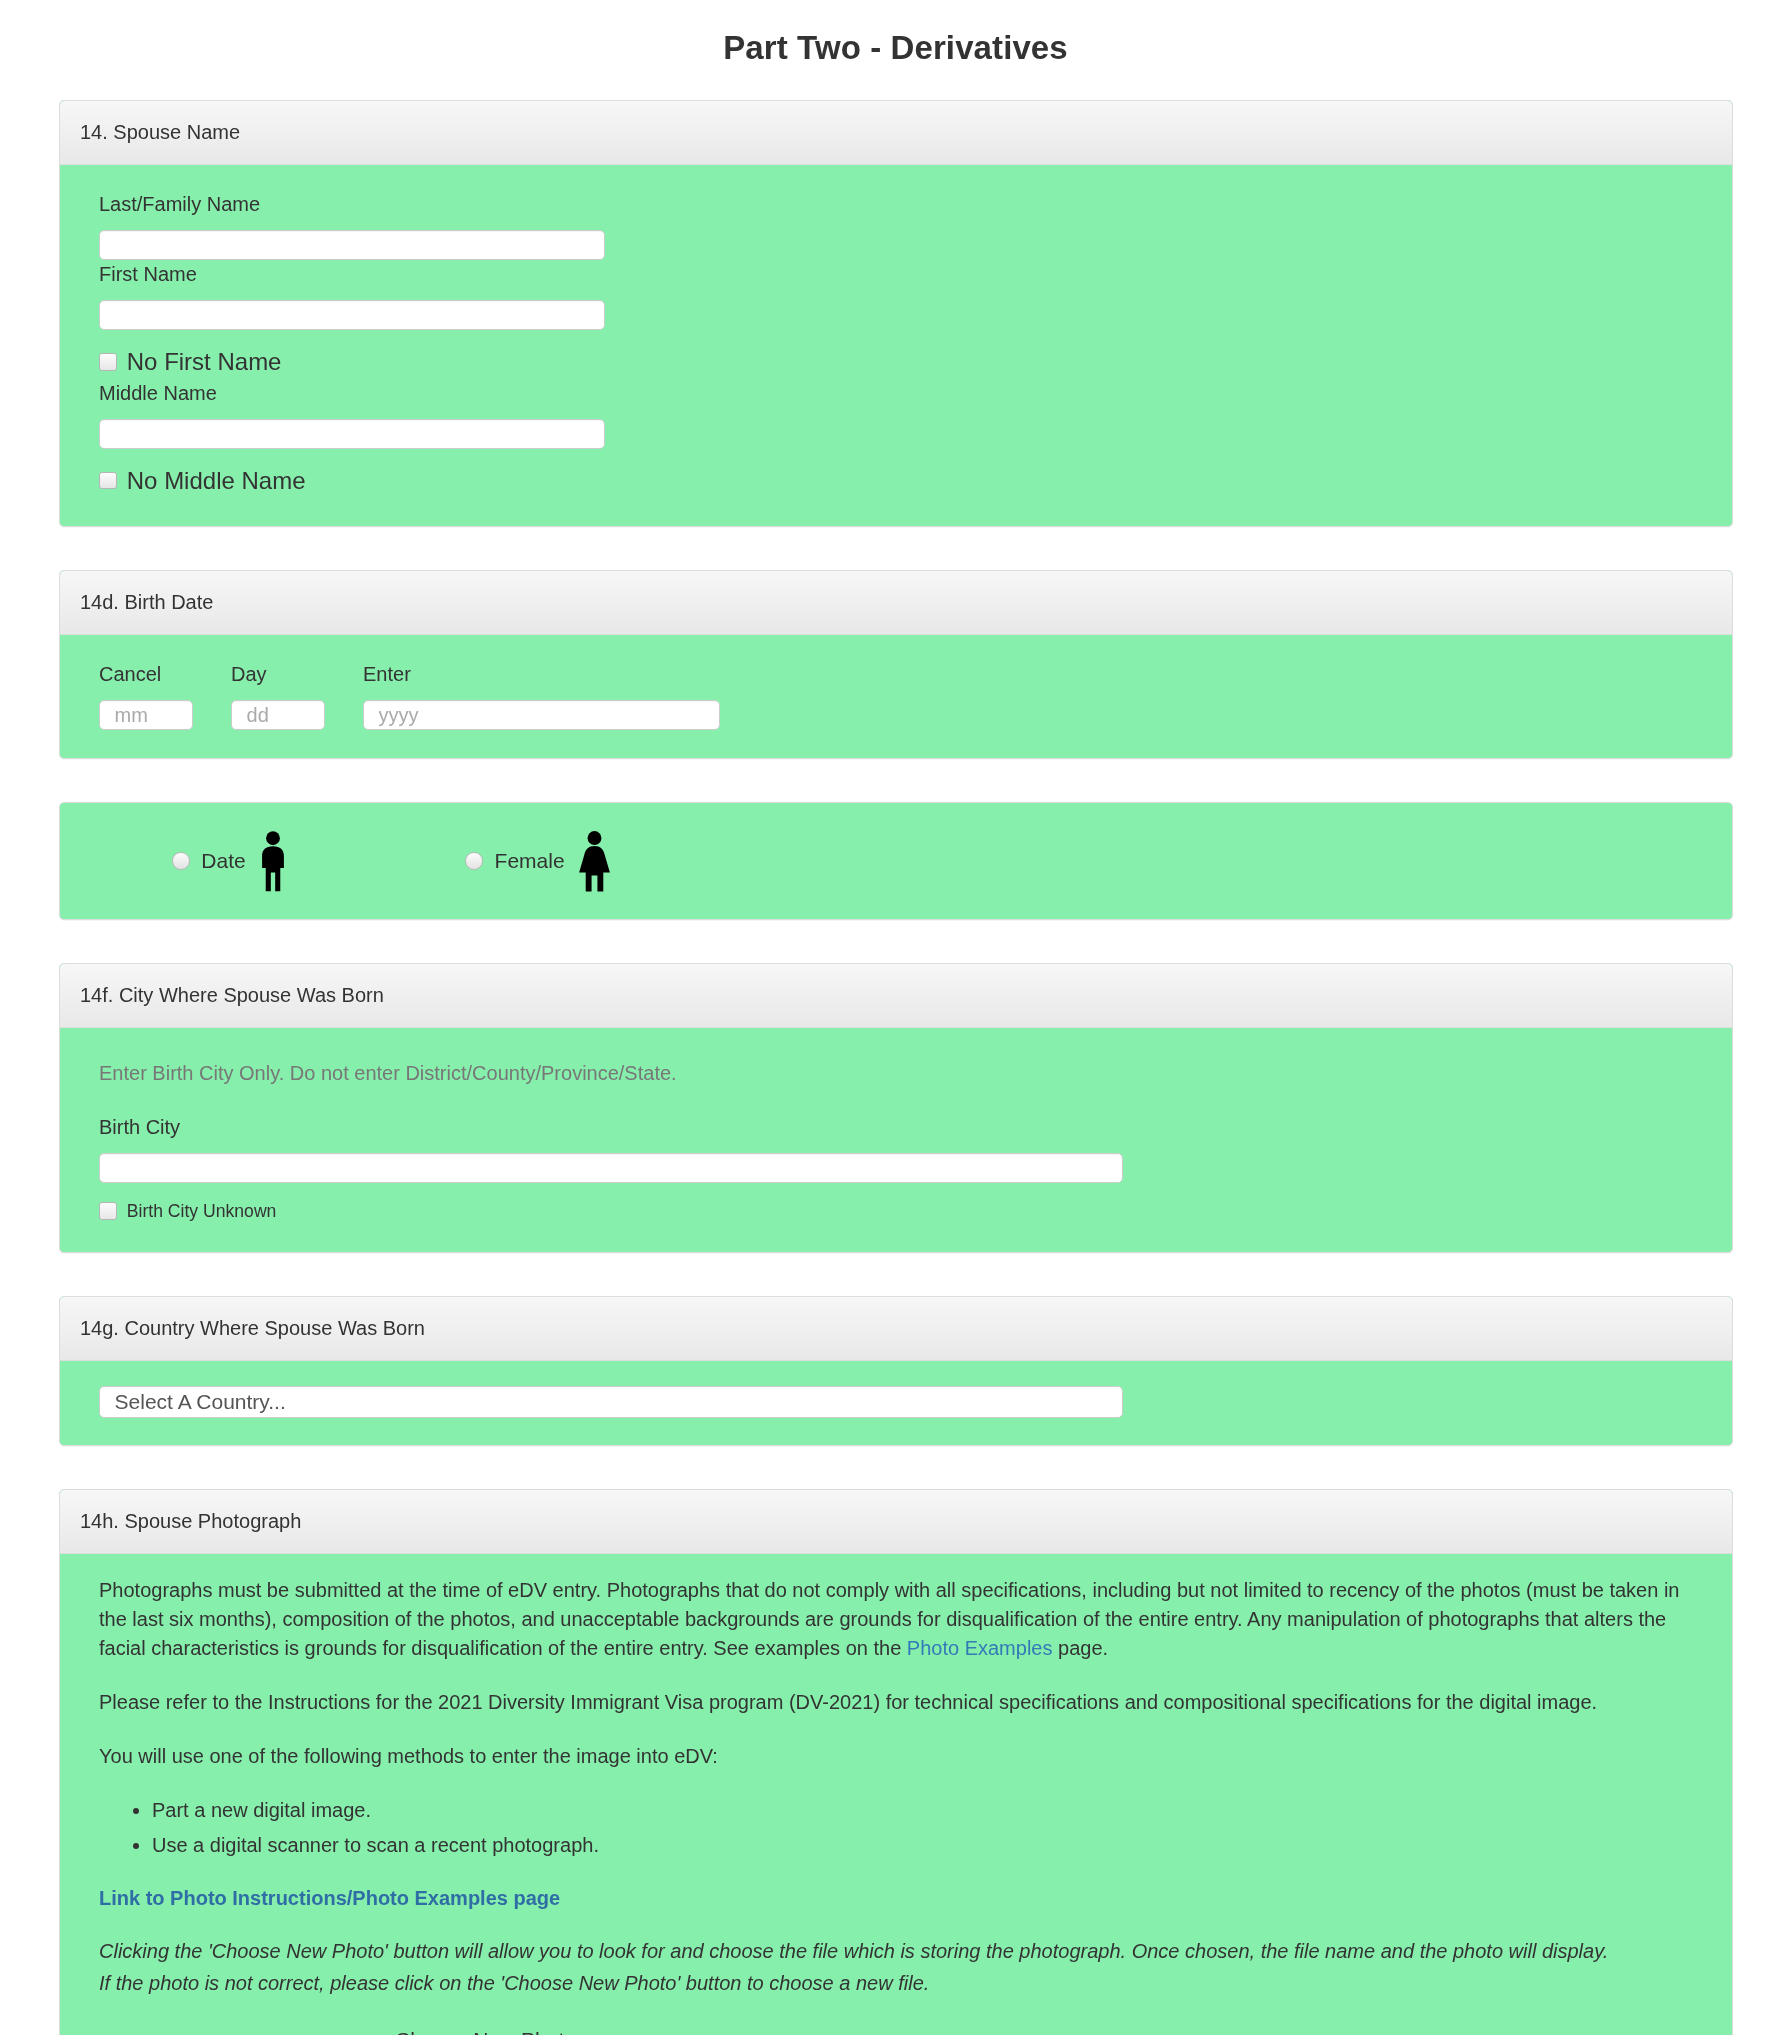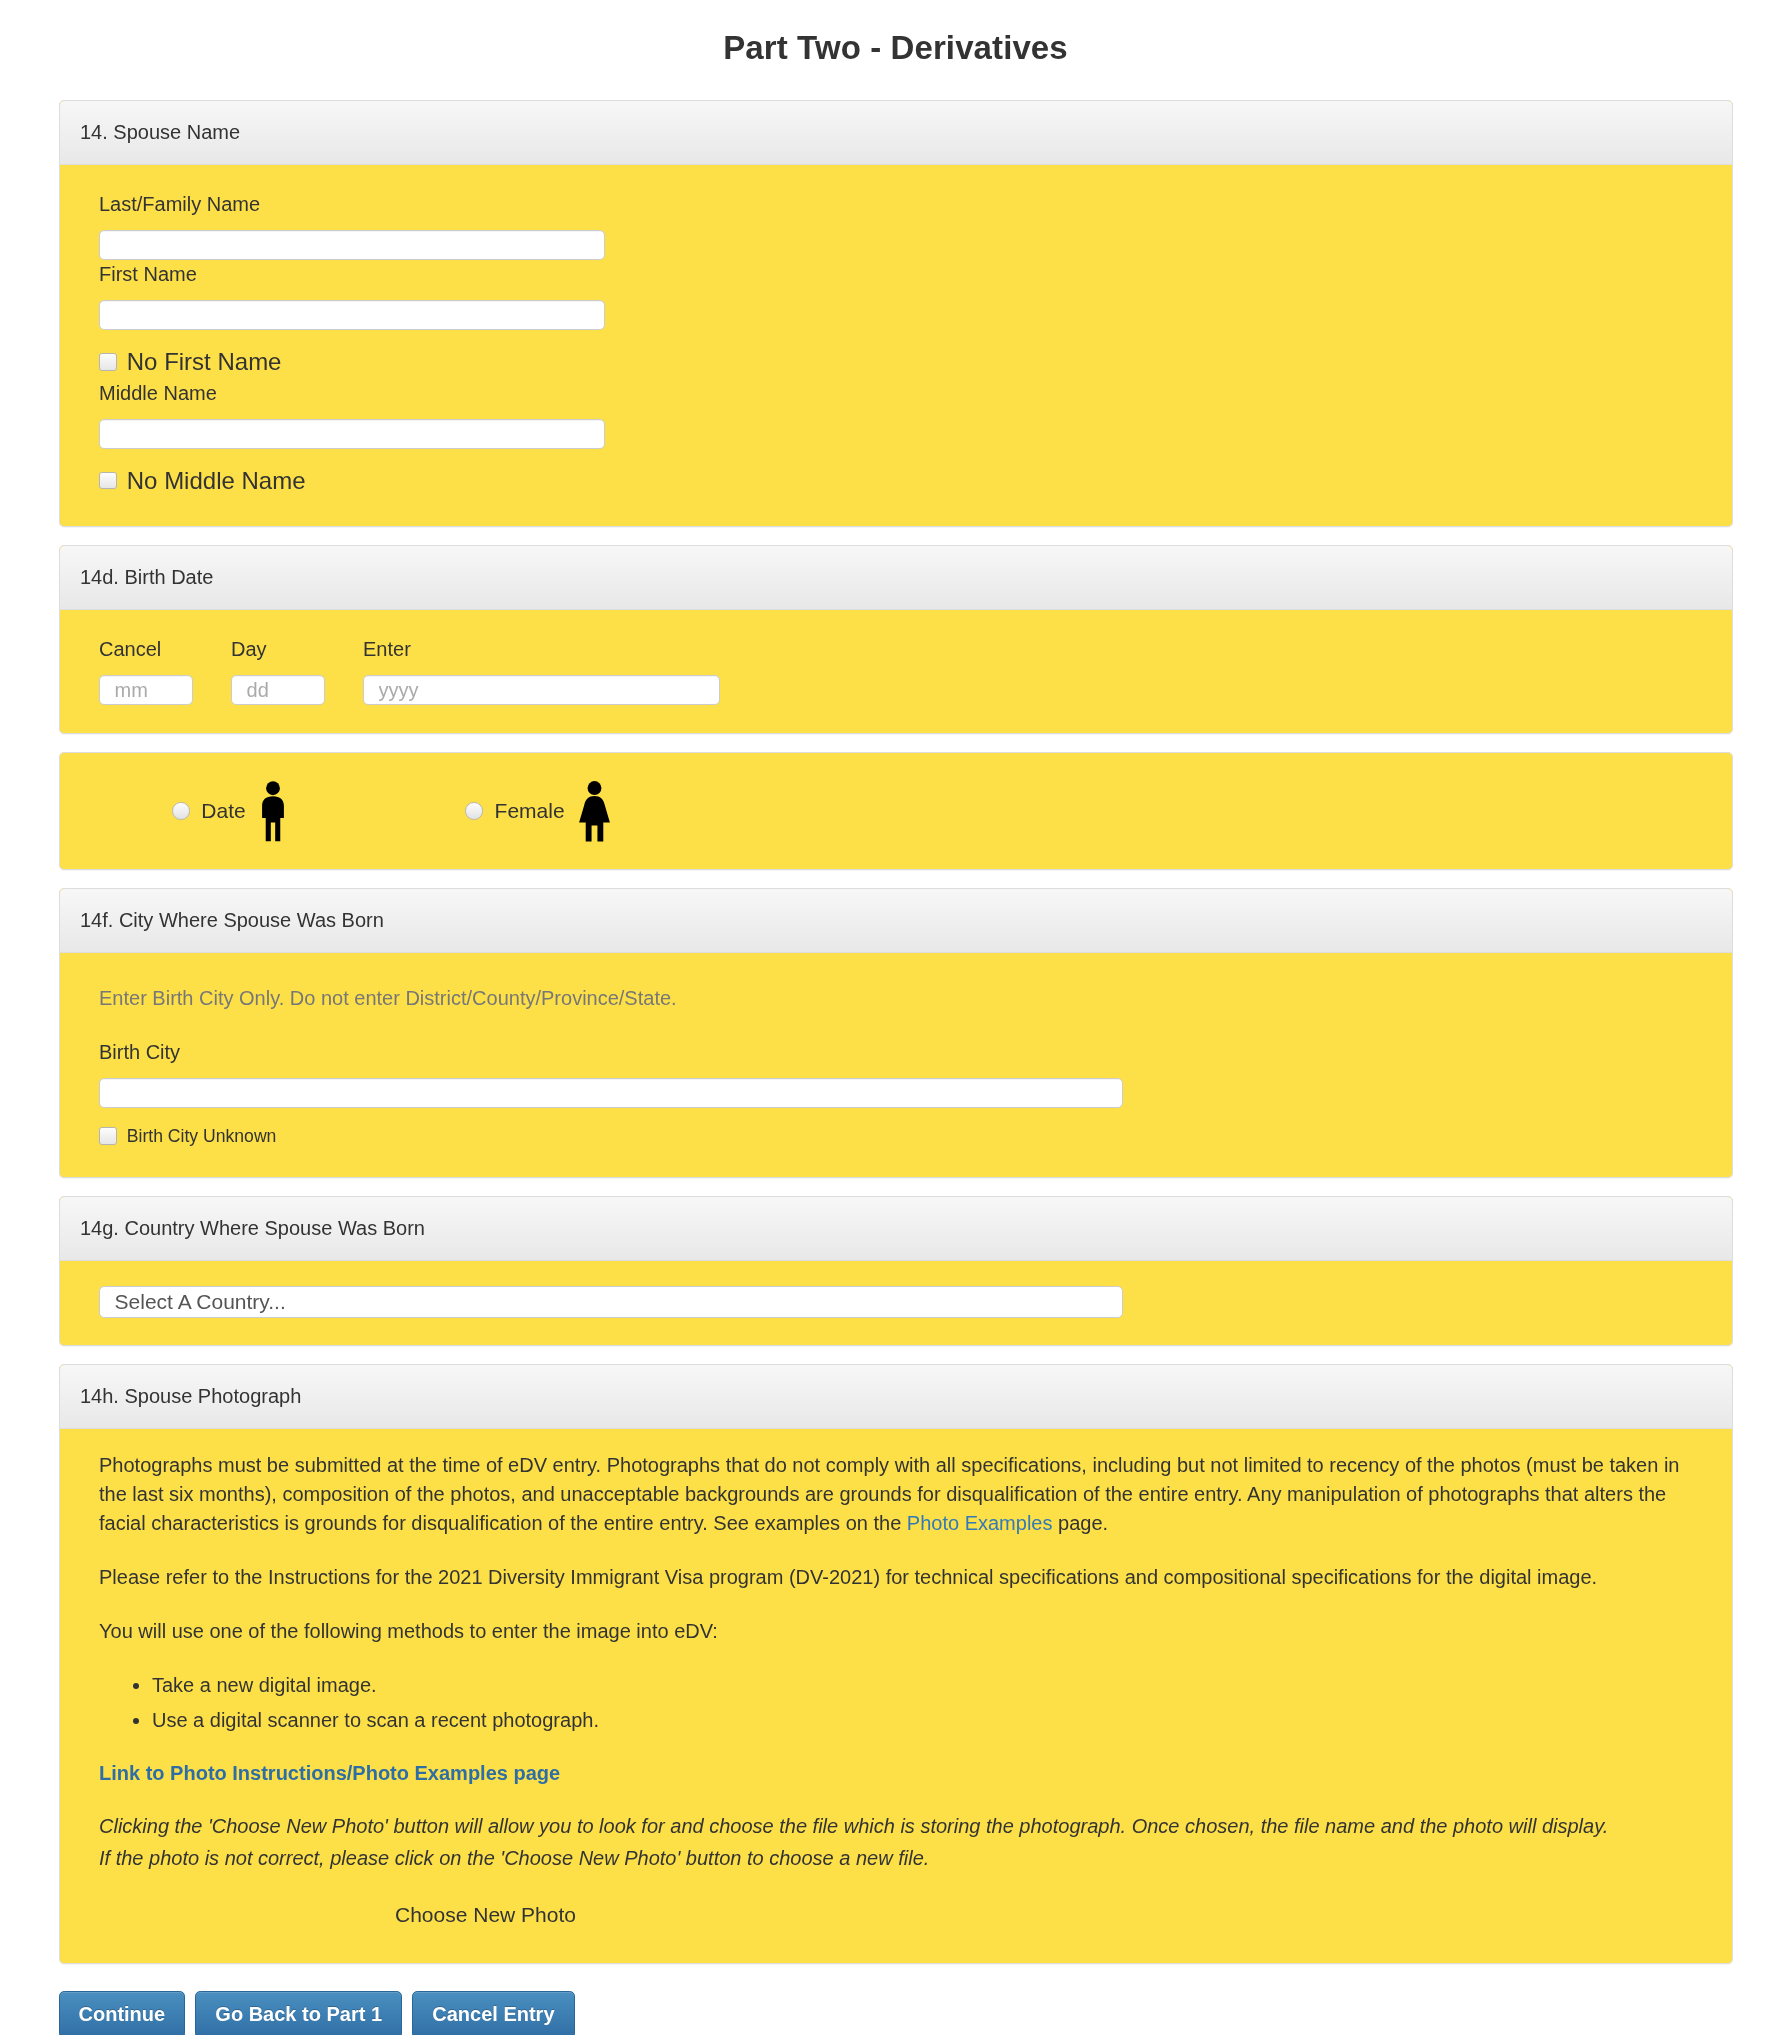--- a/index.html
+++ b/index.html
@@ -27,22 +27,22 @@
     font-weight: bold;
     color: #333333;
     margin: 11.7px 0 28px 0;
     letter-spacing: 0.1px;
   }
 
   
   .panel {
     border: 0.7px solid #dddddd;
     border-radius: 5.1px;
-    background: #fde047;
-    margin-bottom: 18px;
+    background: #86efac;
+    margin-bottom: 43px;
     box-shadow: 0 0.7px 0.7px rgba(0,0,0,0.045);
   }
   .panel-heading {
     background-image: linear-gradient(to bottom, #f7f7f7 0%, #e8e8e8 100%);
     border-bottom: 0.7px solid #dddddd;
     border-top-left-radius: 4.4px;
     border-top-right-radius: 4.4px;
     padding: 17.6px 20.5px;
     font-size: 20px;
     color: #333333;
@@ -356,21 +356,21 @@
     <div class="panel-heading">14h. Spouse Photograph</div>
     <div class="photobody">
 
       <p class="ptext"><span>Photographs must be submitted at the time of eDV entry. Photographs that do not comply with all specifications, including but not limited to recency of the photos (must be taken in the last six months), composition of the photos, and unacceptable backgrounds are grounds for disqualification of the entire entry. Any manipulation of photographs that alters the facial characteristics is grounds for disqualification of the entire entry. See examples on the </span><a class="linklike" href="#">Photo Examples</a><span> page.</span></p>
 
       <p class="ptext">Please refer to the Instructions for the 2021 Diversity Immigrant Visa program (DV-2021) for technical specifications and compositional specifications for the digital image.</p>
 
       <p class="ptext">You will use one of the following methods to enter the image into eDV:</p>
 
       <ul class="methods">
-        <li>Take a new digital image.</li>
+        <li>Part a new digital image.</li>
         <li>Use a digital scanner to scan a recent photograph.</li>
       </ul>
 
       <a class="boldlink" href="#">Link to Photo Instructions/Photo Examples page</a>
 
       <p class="italicnote">Clicking the 'Choose New Photo' button will allow you to look for and choose the file which is storing the photograph. Once chosen, the file name and the photo will display.</p>
       <p class="italicnote" style="margin-top:-16px;">If the photo is not correct, please click on the 'Choose New Photo' button to choose a new file.</p>
 
       <div class="choosewrap">
         <span class="chooselabel">Choose New Photo</span>

